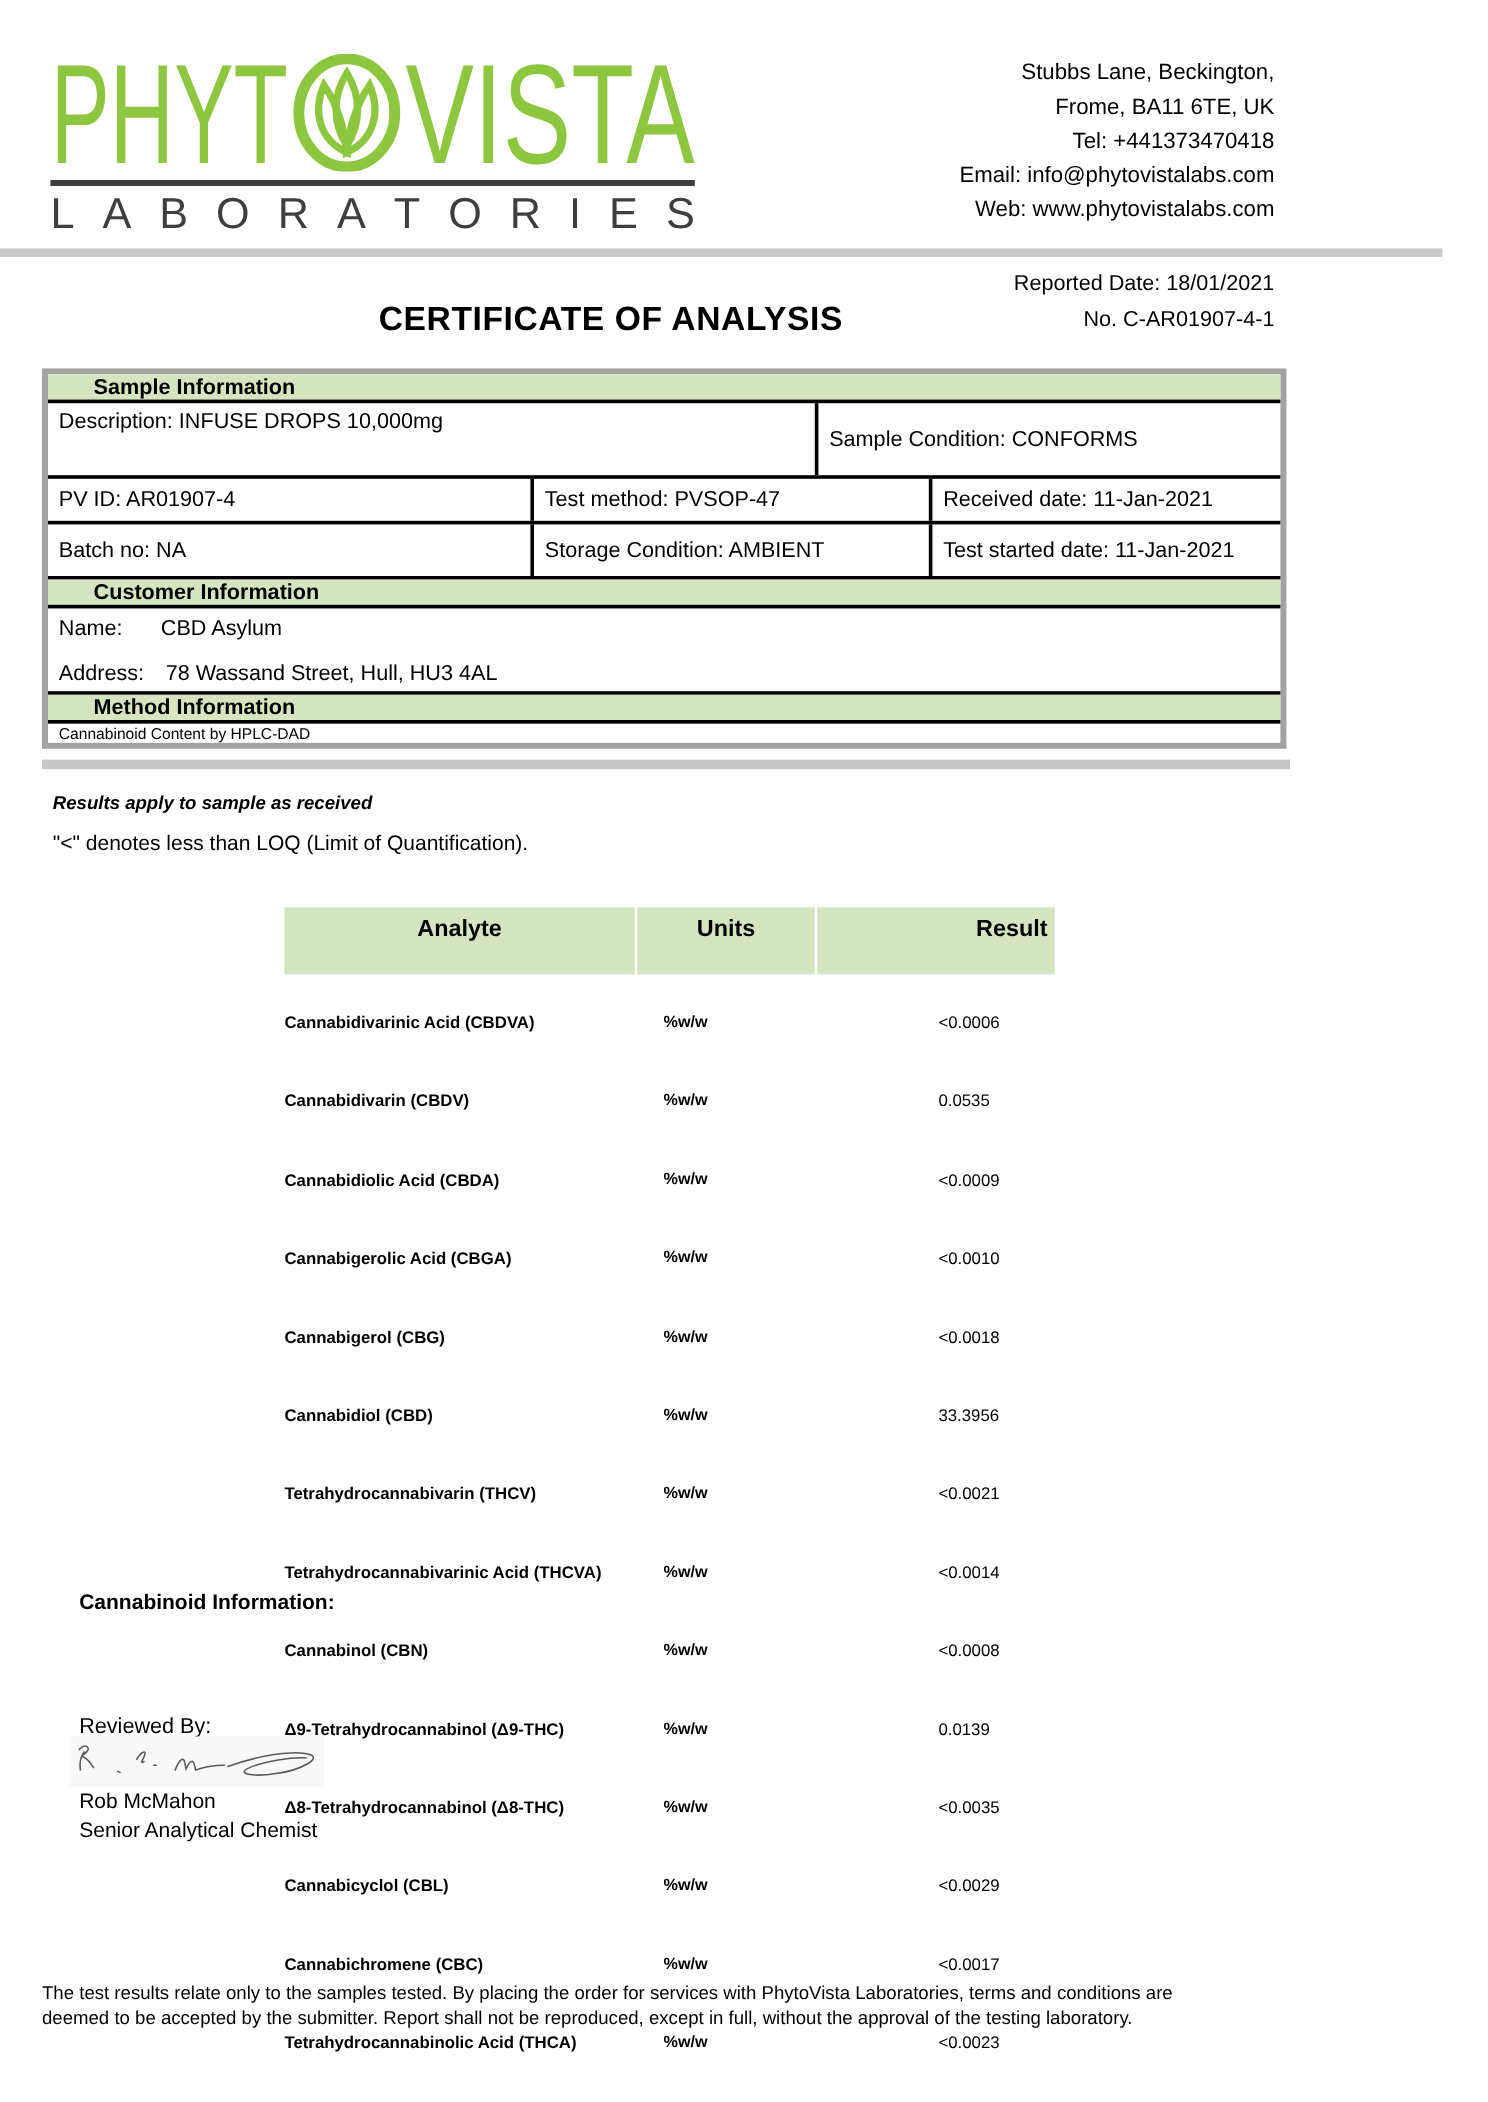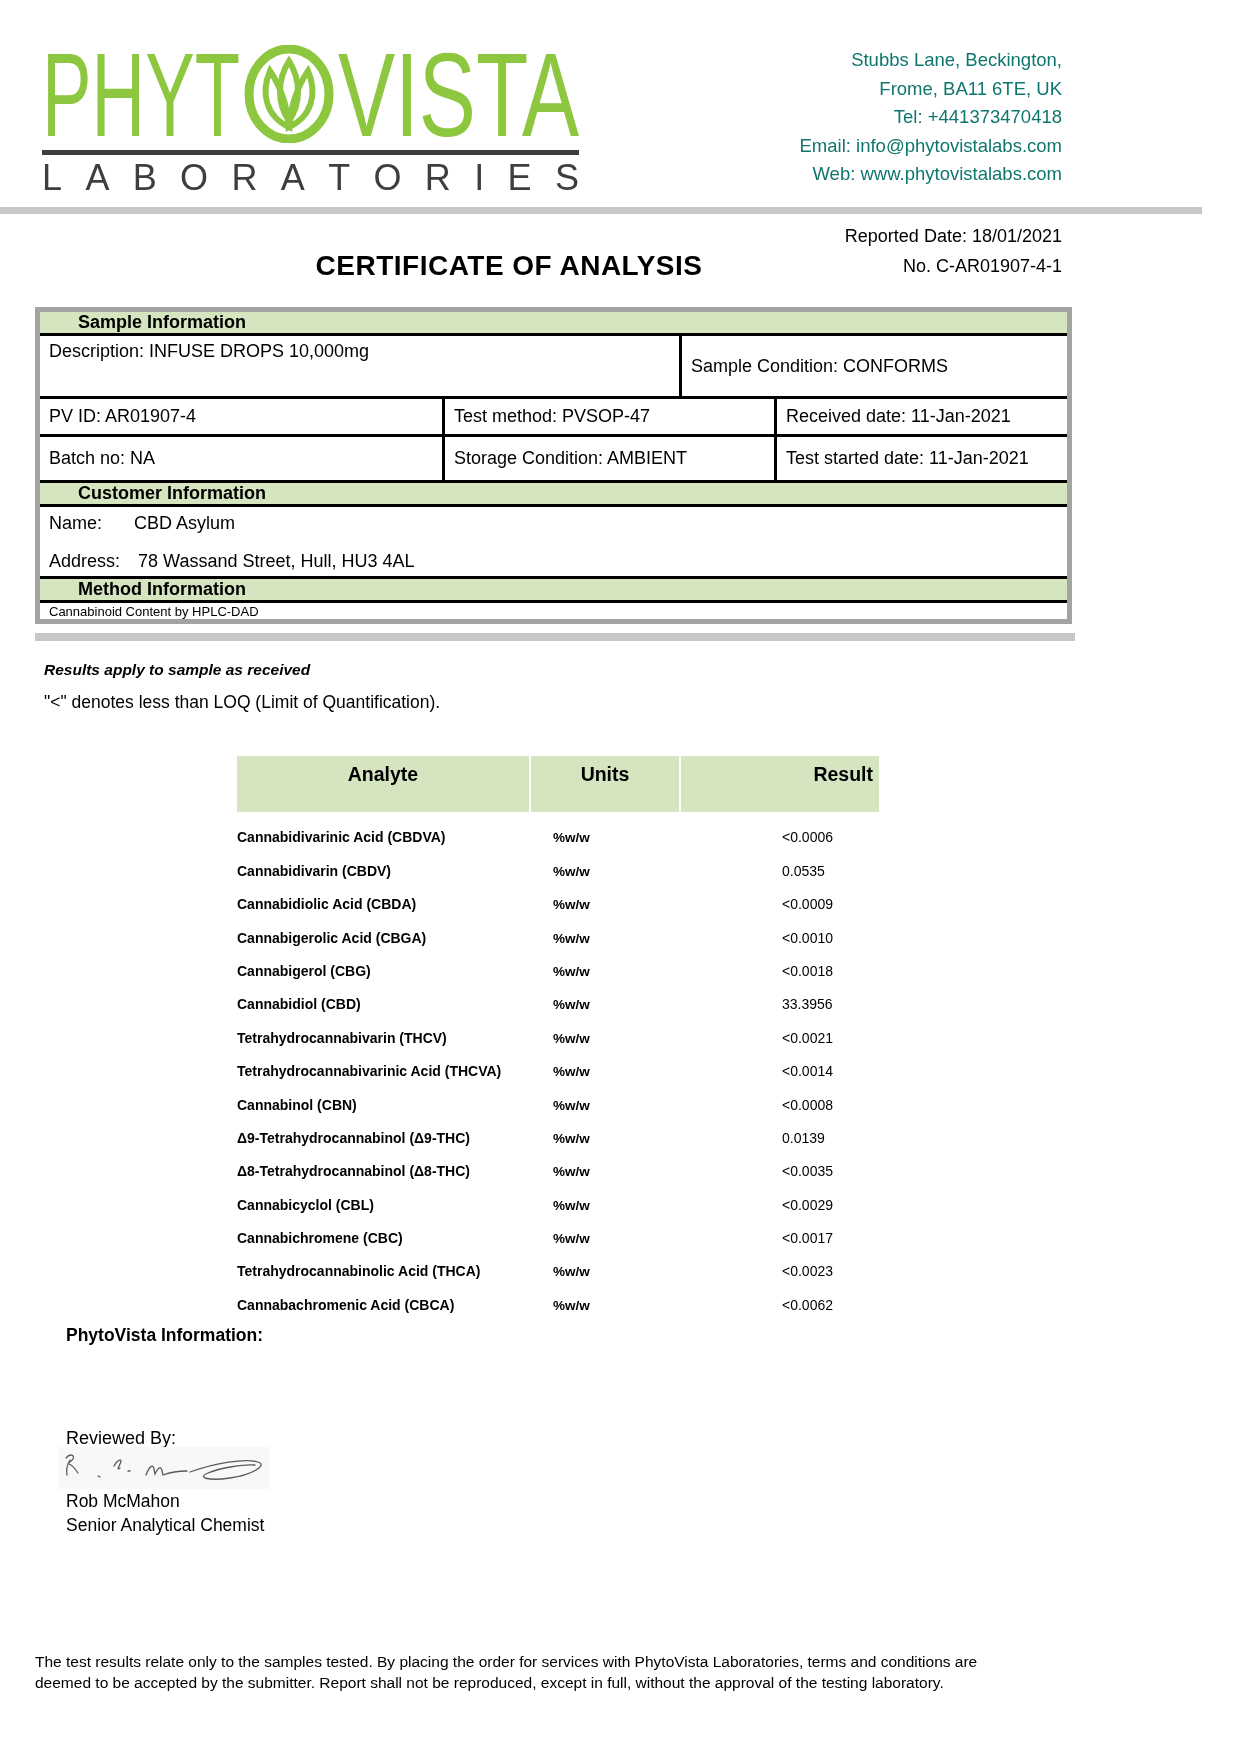--- a/index.html
+++ b/index.html
@@ -14,21 +14,21 @@
     font-family:"Liberation Sans","DejaVu Sans",sans-serif;color:#000;overflow:hidden;
   }
 
   
   .logo-svg{position:absolute;left:42px;top:45px;}
   .logo-svg text{fill:var(--green);font-family:"Liberation Sans",sans-serif;font-size:118px;font-weight:400;}
   .logo-svg .leaf{stroke:var(--green);fill:none;}
   .logo-underline{position:absolute;left:42px;top:150px;width:537px;height:5px;background:var(--dark);}
   .logo-subtitle{position:absolute;left:42px;top:160px;width:537px;display:flex;justify-content:space-between;
     color:var(--dark);font-size:36px;font-weight:400;line-height:36px;}
-  .contact{position:absolute;top:46px;right:178px;text-align:right;font-size:18.5px;line-height:28.5px;color:#0f766e;}
+  .contact{position:absolute;top:46px;right:178px;text-align:right;font-size:18.5px;line-height:28.5px;color:#000000;}
 
   
   .gray-bar-1{position:absolute;left:0;top:207px;width:1202px;height:7px;background:var(--bar);}
   .reported-date{position:absolute;right:178px;top:226px;font-size:18px;}
   .coa-title{position:absolute;left:0;top:250px;width:1018px;text-align:center;font-size:28px;font-weight:700;letter-spacing:.5px;}
   .report-no{position:absolute;right:178px;top:256px;font-size:18px;}
 
   
   .info-table{position:absolute;left:35px;top:307px;width:1027px;border:5px solid #a3a3a3;}
   .info-table > div{border-bottom:3px solid #000;}
@@ -56,21 +56,21 @@
   .note-sample{position:absolute;left:44px;top:661px;font-size:15.5px;font-weight:700;font-style:italic;}
   .note-loq{position:absolute;left:44px;top:692px;font-size:17.5px;}
 
   
   .res-table{position:absolute;left:237px;top:756px;width:650px;}
   .res-head{display:flex;gap:2px;height:56px;}
   .rh{background:var(--band);font-weight:700;font-size:19.5px;padding-top:7px;box-sizing:border-box;}
   .rh1{width:292px;text-align:center;}
   .rh2{width:148px;text-align:center;}
   .rh3{width:198px;text-align:right;padding-right:6px;}
-  .res-row{display:flex;height:33.4px;align-items:flex-end;}
+  .res-row{display:flex;height:33.4px;align-items:flex-start;margin-top:32px;}
   .rc1{width:298px;font-weight:700;font-size:14px;}
   .rc2{width:154px;padding-left:18px;box-sizing:border-box;font-weight:700;font-size:13.5px;}
   .rc3{padding-left:93px;box-sizing:border-box;font-size:14px;}
 
   
   .add-info{position:absolute;left:66px;top:1325px;font-size:17.5px;font-weight:700;}
   .reviewed-by{position:absolute;left:66px;top:1428px;font-size:18px;}
   .signature{position:absolute;left:58px;top:1444px;}
   .sig-name{position:absolute;left:66px;top:1491px;font-size:17.5px;}
   .sig-title{position:absolute;left:66px;top:1515px;font-size:17.5px;}
@@ -251,21 +251,21 @@
   </div>
 
   <div class="res-row">
     <div class="rc1">Cannabachromenic Acid (CBCA)</div>
     <div class="rc2">%w/w</div>
     <div class="rc3">&lt;0.0062</div>
   </div>
 </div>
 </div>
 
-<div class="add-info">PhytoVista Information:</div>
+<div class="add-info">Cannabinoid Information:</div>
 
 <div class="reviewed-by">Reviewed By:</div>
 
 <svg class="signature" width="232" height="48" viewBox="0 0 232 48">
   <rect x="0" y="3" width="212" height="42" fill="#f8f8f8"></rect>
   <g stroke="#5a5a5a" stroke-width="1.3" fill="none" stroke-linecap="round">
     <path d="M12 16 c-2 3 -4 9 -3 15 m-1 -17 c4 -5 9 -3 7 1 c-2 3 -6 4 -4 5 c3 1 7 6 9 9"></path>
     <path d="M40 32 l2 1"></path>
     <path d="M56 22 c4 -7 9 -8 6 -2 c-2 4 -3 6 0 4 m8 3 l2 0"></path>
     <path d="M88 31 c3 -8 7 -12 8 -6 l1 5 c3 -6 6 -9 7 -3 l1 4 c8 -3 16 -4 24 -4"></path>

